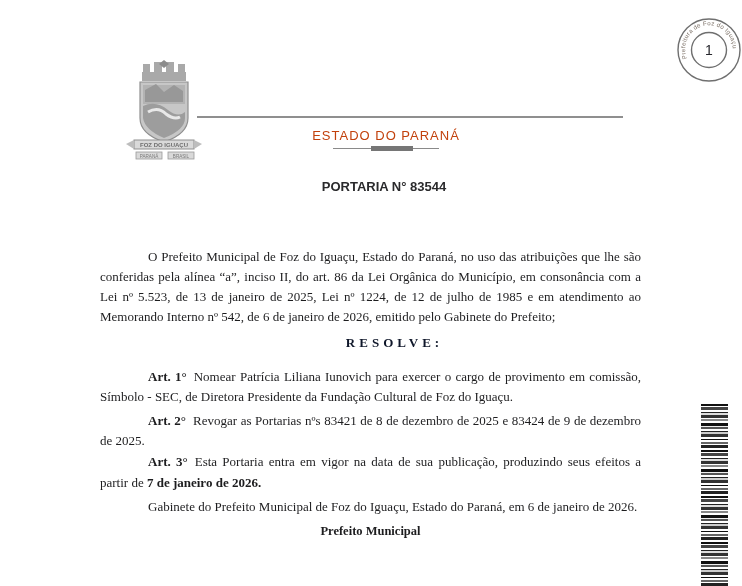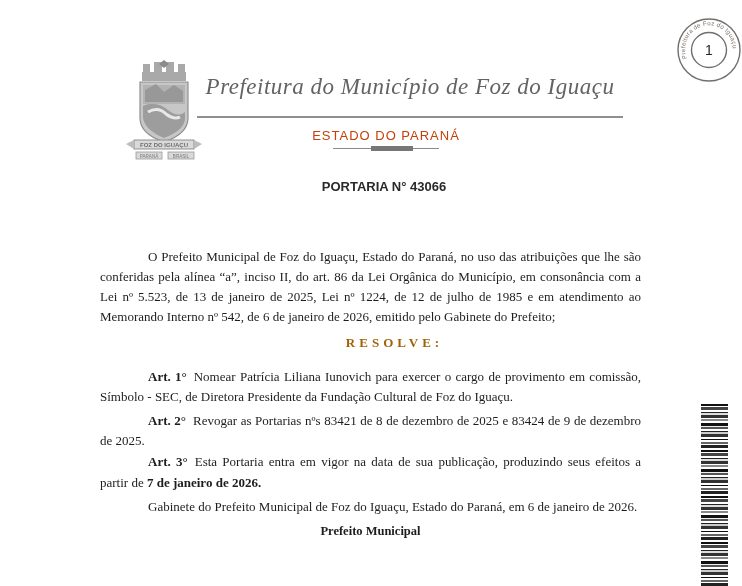--- a/index.html
+++ b/index.html
@@ -62,21 +62,21 @@
     text-align: justify;
   }
   .doc-body p { text-indent: 48px; }
   .preamble { margin-bottom: 6px; }
   .resolve-line {
     margin-top: 4px;
     text-align: center;
     text-indent: 0;
     font-weight: bold;
     letter-spacing: 4px;
-    color: #a16207;
+    color: #0f172a;
   }
   .art { margin-top: 14px; }
   .art-2 { margin-top: 4px; }
   .art-3 { margin-top: 0; line-height: 21px; }
   .art-label { font-weight: bold; margin-right: 7px; }
   .bold-suffix { font-weight: bold; }
   .closing { margin-top: 4px; }
 
   
   .signature {
@@ -165,32 +165,31 @@
 
       <g>
         <rect x="24" y="92" width="26" height="7" fill="#d9d9d9" stroke="#9a9a9a" stroke-width="0.8"></rect>
         <rect x="56" y="92" width="26" height="7" fill="#d9d9d9" stroke="#9a9a9a" stroke-width="0.8"></rect>
         <text x="37" y="97.5" text-anchor="middle" font-family="Liberation Sans, sans-serif" font-size="4.6" fill="#7a7a7a">PARANÁ</text>
         <text x="69" y="97.5" text-anchor="middle" font-family="Liberation Sans, sans-serif" font-size="4.6" fill="#7a7a7a">BRASIL</text>
       </g>
     </svg>
   </div>
 
-  <div class="header-title">Prefeitura do Município de Foz do Iguaçu</div>
   <div class="header-line"></div>
   <div class="estado-wrap">
     <div class="estado-label">ESTADO DO PARANÁ</div>
     <div class="estado-deco">
       <span class="thin"></span>
       <span class="thick"></span>
       <span class="thin2"></span>
     </div>
   </div>
 
-  <div class="portaria-title">PORTARIA N° 43066</div>
+  <div class="portaria-title">PORTARIA N° 83544</div>
 
   <div class="doc-body">
     <p class="preamble">O Prefeito Municipal de Foz do Iguaçu, Estado do Paraná, no uso das atribuições que lhe são conferidas pela alínea “a”, inciso II, do art. 86 da Lei Orgânica do Município, em consonância com a Lei nº 5.523, de 13 de janeiro de 2025, Lei nº 1224, de 12 de julho de 1985 e em atendimento ao Memorando Interno nº 542, de 6 de janeiro de 2026, emitido pelo Gabinete do Prefeito;</p>
 
     <p class="resolve-line">RESOLVE:</p>
 
     <p class="art art-1"><span class="art-label">Art. 1°</span><span>Nomear Patrícia Liliana Iunovich para exercer o cargo de provimento em comissão, Símbolo - SEC, de Diretora Presidente da Fundação Cultural de Foz do Iguaçu.</span><span class="bold-suffix"></span></p>
 
     <p class="art art-2"><span class="art-label">Art. 2°</span><span>Revogar as Portarias nºs 83421 de 8 de dezembro de 2025 e 83424 de 9 de dezembro de 2025.</span><span class="bold-suffix"></span></p>
 

